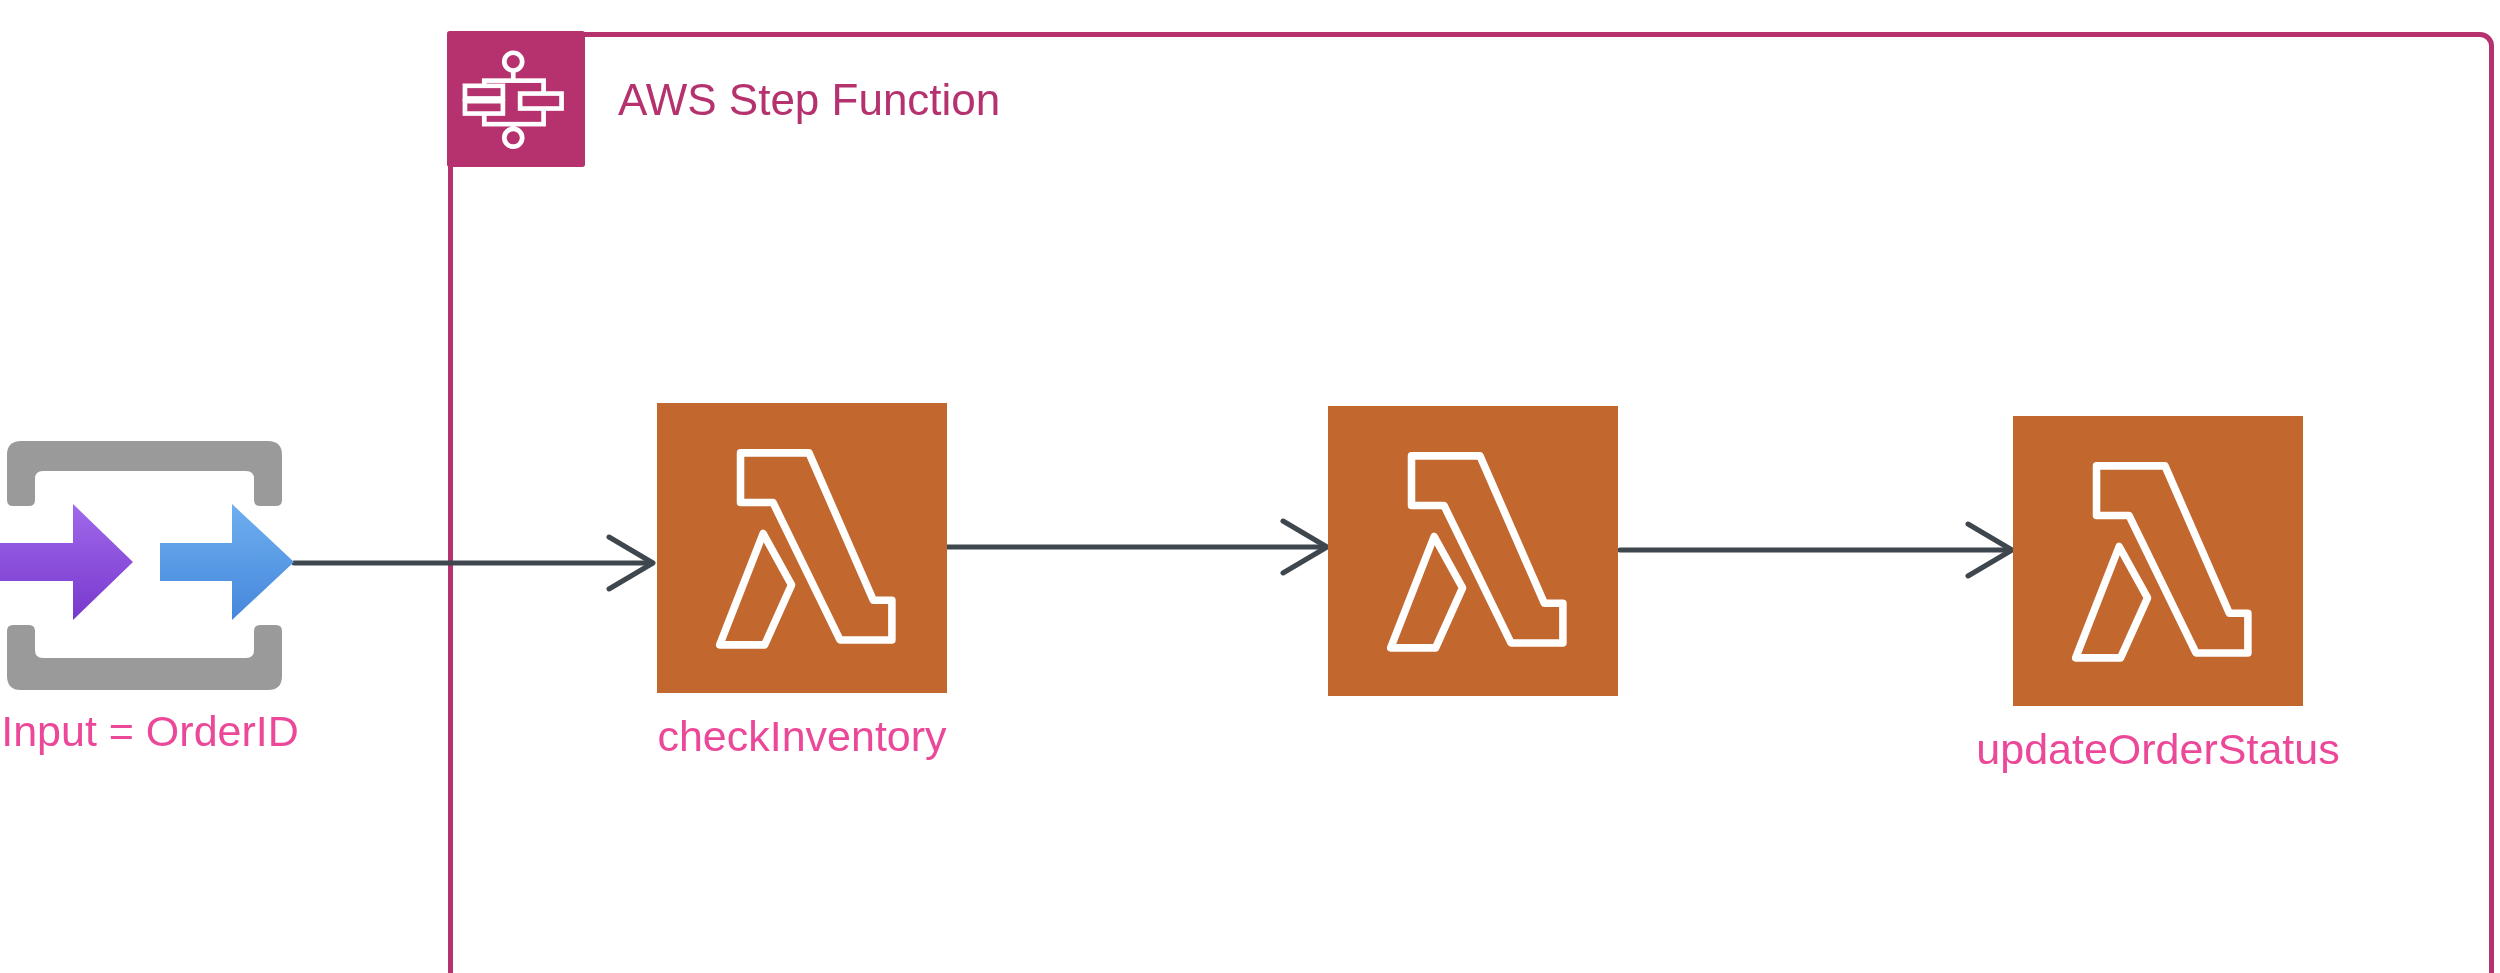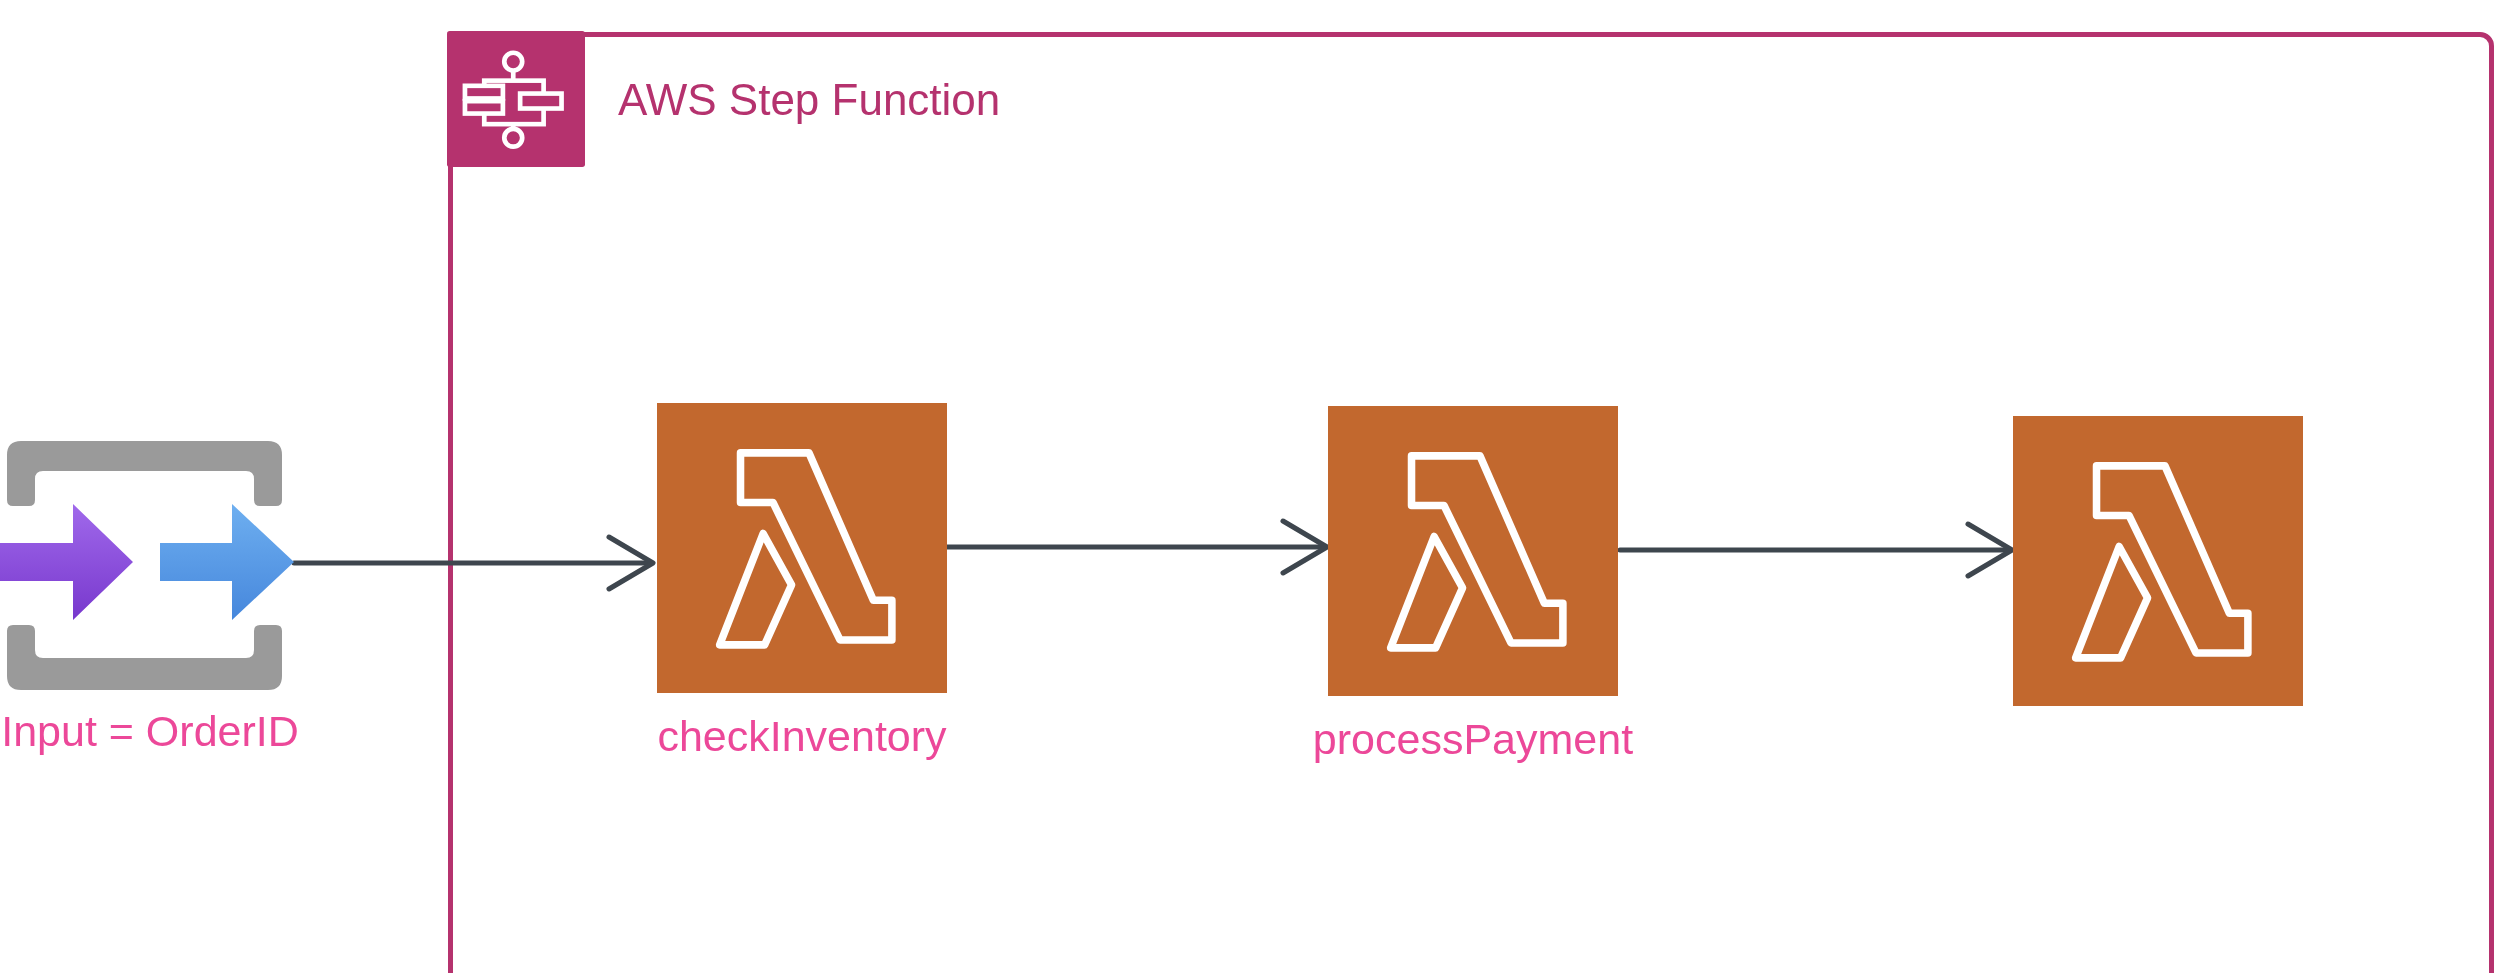--- a/index.html
+++ b/index.html
@@ -111,26 +111,26 @@
   </div>
 
   <div class="node lambda-node" style="left:1328px;top:378px;">
     <svg viewBox="0 0 100 100">
       <rect x="0" y="0" width="100" height="100" fill="#C2682E"></rect>
       <g stroke="#ffffff" stroke-width="2.6" fill="none" stroke-linejoin="round">
         <path d="M28.8,17.2 H52.4 L74.6,68 H81 V81.7 H63.1 L40,34.3 H28.8 Z"></path>
         <path d="M36.6,45 L46.4,62.7 L37.1,83.4 H21.6 Z"></path>
       </g>
     </svg>
-    <div class="node-label">processPayment</div>
   </div>
 
   <div class="node lambda-node" style="left:2013px;top:388px;">
     <svg viewBox="0 0 100 100">
       <rect x="0" y="0" width="100" height="100" fill="#C2682E"></rect>
       <g stroke="#ffffff" stroke-width="2.6" fill="none" stroke-linejoin="round">
         <path d="M28.8,17.2 H52.4 L74.6,68 H81 V81.7 H63.1 L40,34.3 H28.8 Z"></path>
         <path d="M36.6,45 L46.4,62.7 L37.1,83.4 H21.6 Z"></path>
       </g>
     </svg>
+    <div class="node-label">updateOrderStatus</div>
   </div>
 
 </div>
 
 </body></html>

